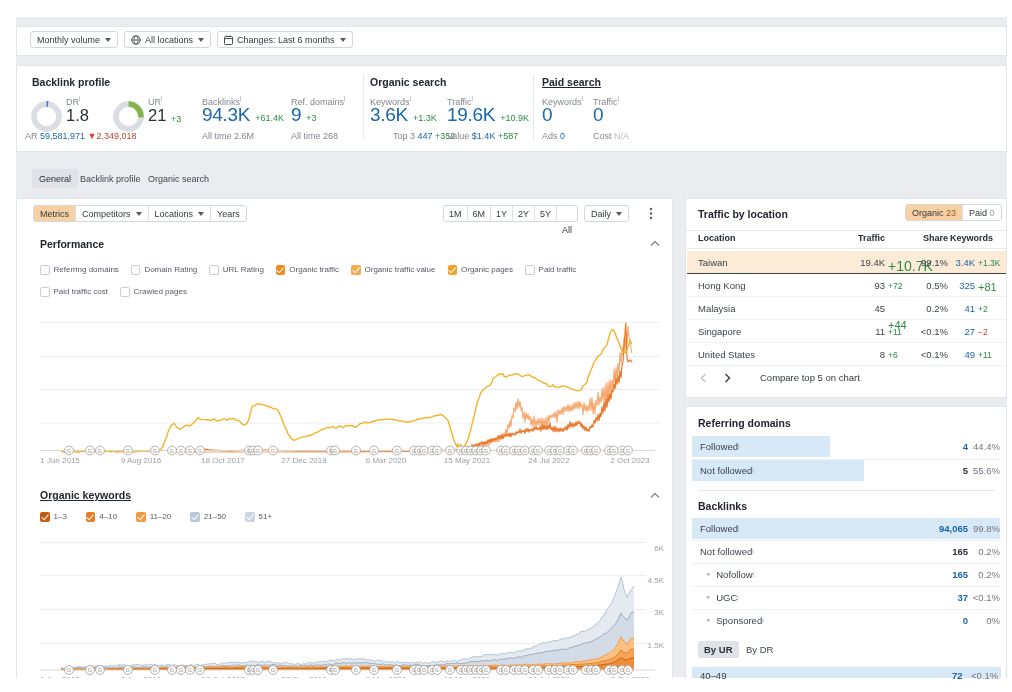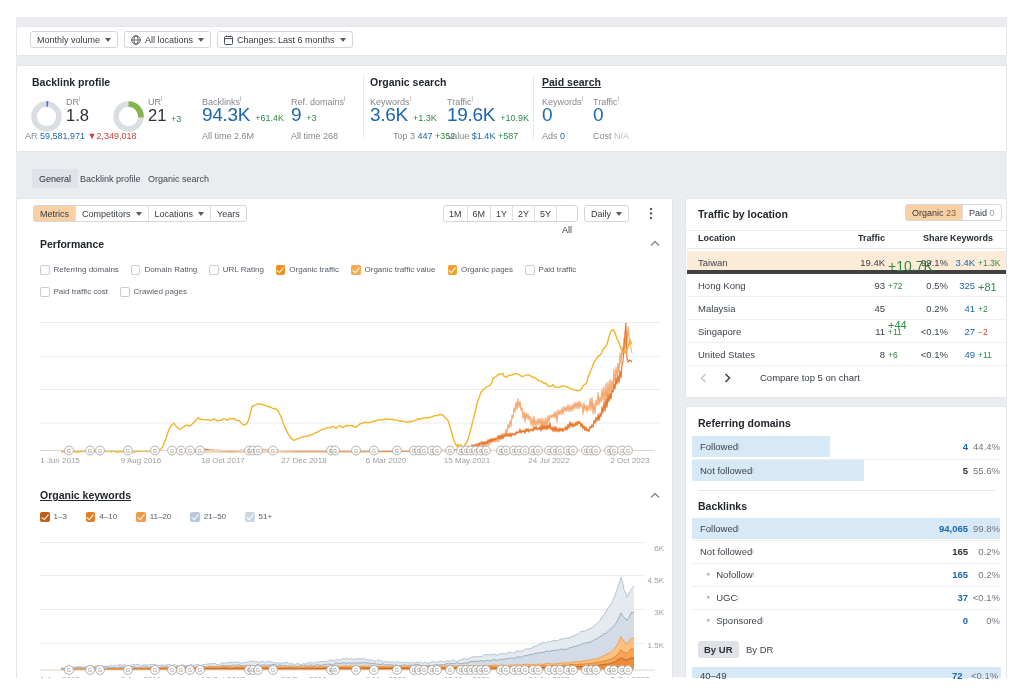--- a/index.html
+++ b/index.html
@@ -410,21 +410,21 @@
   <div style="background:#f9cfa4;">Organic&nbsp;<span style="color:#8a6134">23</span></div>
   <div>Paid&nbsp;<span style="color:#9aa0a6">0</span></div>
 </div>
 <div class="abs" style="left:687px; top:248px; width:319px; height:1px; background:#e7e9ec;"></div>
 <div class="abs" style="left:687px; top:233px; width:319px; height:14px; font-size:9px; font-weight:bold; color:#262c34;padding-left:40px;">
   <span class="abs" style="left:11px;">Location</span>
   <span class="abs" style="right:121px;">Traffic</span>
   <span class="abs" style="right:58px;">Share</span>
   <span class="abs" style="right:13px;">Keywords</span>
 </div>
-<div class="abs" style="left:687px; top:251px; width:319px; height:23px; background:#fcebd6; font-size:9.5px; color:#3c434b; border-bottom:4px solid #404040;">
+<div class="abs" style="left:687px; top:251px; width:319px; height:23px; background:#fcebd6; font-size:9.5px; color:#3c434b; border-bottom:1px solid #404040;">
 <span class="abs" style="left:11px; top:6px;">Taiwan</span>
 <span class="abs" style="right:121px; top:6px;">19.4K</span>
 <span class="abs" style="left:201px; top:7px; font-size:14px;" class2="x"><span class="green">+10.7K</span></span>
 <span class="abs" style="right:58px; top:6px;">99.1%</span>
 <span class="abs" style="right:31px; top:6px;"><span class="blue">3.4K</span></span>
 <span class="abs" style="left:291px; top:7px; font-size:8.5px;"><span class="green">+1.3K</span></span>
 </div>
 <div class="abs" style="left:687px; top:274px; width:319px; height:23px; font-size:9.5px; color:#3c434b; border-bottom:1px solid #edeff2;">
 <span class="abs" style="left:11px; top:6px;">Hong Kong</span>
 <span class="abs" style="right:121px; top:6px;">93</span>

